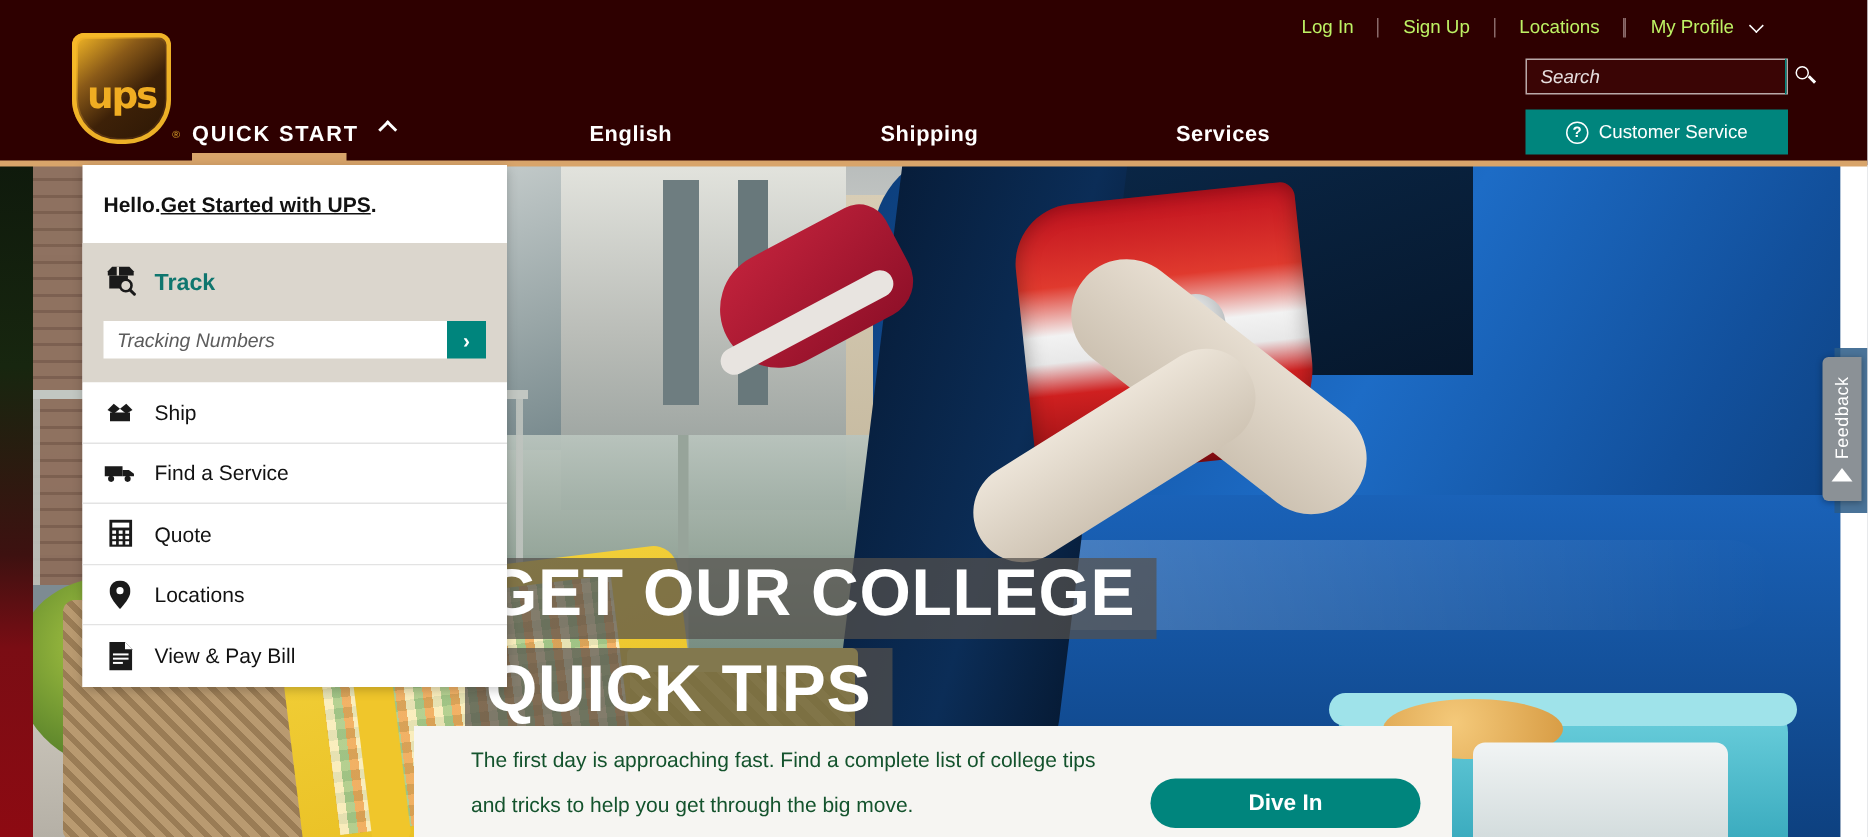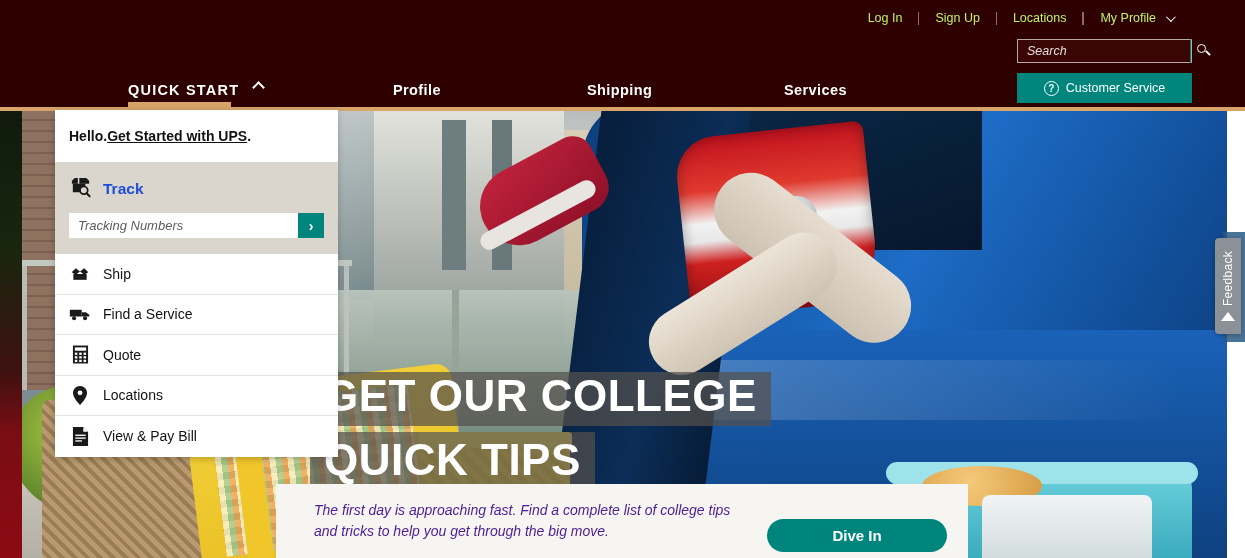--- a/index.html
+++ b/index.html
@@ -158,40 +158,40 @@
   .panel-topline { position:absolute; left:0; top:107px; width:1245px; height:4px; background:#d8a46a; z-index:21; }
 
   
   .panel { position:absolute; left:55px; top:110px; width:283px; background:#ffffff; z-index:25;
      box-shadow: 0 2px 7px rgba(0,0,0,.22); }
   .panel-hello { height:52px; display:flex; align-items:center; padding-left:14px; font-size:14px; color:#121212; }
   .panel-hello a { color:#121212; text-decoration:underline; font-weight:bold; }
   .hello-bold { font-weight:bold; }
   .track-sec { background:#dbd6cd; padding:13px 14px 16px 14px; }
   .track-head { display:flex; align-items:center; gap:11px; margin-bottom:11px; }
-  .track-title { font-size:15.5px; font-weight:bold; color:#1d4ed8; }
+  .track-title { font-size:15.5px; font-weight:bold; color:#0f766e; }
   .track-input-row { display:flex; height:25px; }
   .track-input { flex:1; border:none; outline:none; background:#ffffff; font-style:italic; font-size:13px;
      color:#555; padding-left:9px; font-family:"Liberation Sans", sans-serif; }
   .track-input::placeholder { color:#5c5c5c; font-style:italic; opacity:1; }
   .track-go { width:26px; background:#00857d; border:none; color:#fff; font-weight:bold; font-size:14px; cursor:pointer;
      display:flex; align-items:center; justify-content:center; }
   .menu-item { height:40.5px; display:flex; align-items:center; gap:12px; padding-left:14px;
      border-bottom:1px solid #e3e3e3; font-size:14px; color:#121212; cursor:pointer; background:#fff; }
   .menu-item:last-child { border-bottom:none; }
   .mi-icon { width:22px; display:flex; justify-content:center; align-items:center; }
 
   
   .hl1 { position:absolute; left:310px; top:372px; background:rgba(85,80,76,.72); padding:0 14px 6px 14px; z-index:10; }
   .hl2 { position:absolute; left:310px; top:432px; background:rgba(85,80,76,.72); padding:4px 14px 6px 14px; z-index:10; }
   .hl-txt { color:#ffffff; font-size:44px; font-weight:bold; letter-spacing:.5px; line-height:48px;
      font-family:"Liberation Sans", sans-serif; }
   .caption { position:absolute; left:276px; top:484px; width:692px; height:74px; background:#f6f5f2; z-index:12;
      display:flex; align-items:center; padding:0 0 0 38px; }
-  .cap-text { font-size:14px; color:#4c1d95; line-height:21px; width:430px;font-style:italic; }
+  .cap-text { font-size:14px; color:#14532d; line-height:30px; width:430px; }
   .dive-btn { position:absolute; left:767px; top:519px; width:180px; height:33px; background:#00857d;
      border:none; border-radius:17px; color:#fff; font-size:15px; font-weight:bold; cursor:pointer; z-index:13; }
 
   
   .feedback { position:absolute; right:4px; top:238px; width:26px; height:96px; background:#8b9196;
      border-radius:4px 0 0 4px; z-index:30; display:flex; flex-direction:column; align-items:center;
      justify-content:center; gap:6px; cursor:pointer; box-shadow:0 1px 4px rgba(0,0,0,.3); }
   .fb-text { writing-mode: vertical-rl; transform: rotate(180deg); color:#fff; font-size:12px; letter-spacing:.3px; }
   .fb-tri { width:0; height:0; border-left:7px solid transparent; border-right:7px solid transparent;
      border-bottom:9px solid #ffffff; }
@@ -239,20 +239,27 @@
     <div class="teal-basket"></div>
     <div class="teal-rim"></div>
     <div class="tb-laundry"></div>
     <div class="tb-white"></div>
   </div>
   <div class="left-sliver"></div>
   <div class="right-gutter"></div>
 
   <div class="header">
 
+    <div class="logo">
+      <div class="shield">
+        <div class="shield-inner"></div>
+        <div class="shield-txt">ups</div>
+      </div>
+      <span class="logo-r">®</span>
+    </div>
 
     <div class="util-row">
       <a class="util-link">Log In</a>
       <span class="util-sep"></span>
       <a class="util-link">Sign Up</a>
       <span class="util-sep"></span>
       <a class="util-link">Locations</a>
       <span class="util-sep"></span>
       <span class="util-sep"></span>
       <span class="globe-wrap">
@@ -271,21 +278,21 @@
     <button class="cs-btn">
       <span class="qmark">?</span>
       <span>Customer Service</span>
     </button>
 
     <div class="nav">
       <div class="nav-item nav-quick">
         <span>QUICK START</span>
         <span class="chev-up"></span>
       </div>
-      <div class="nav-item nav-track">Profile</div>
+      <div class="nav-item nav-track">English</div>
       <div class="nav-item nav-ship">Shipping</div>
       <div class="nav-item nav-serv">Services</div>
     </div>
   </div>
   <div class="panel-topline"></div>
   <div class="quick-underline"></div>
 
   <div class="panel">
     <div class="panel-hello">
       <span class="hello-bold">Hello. </span>

